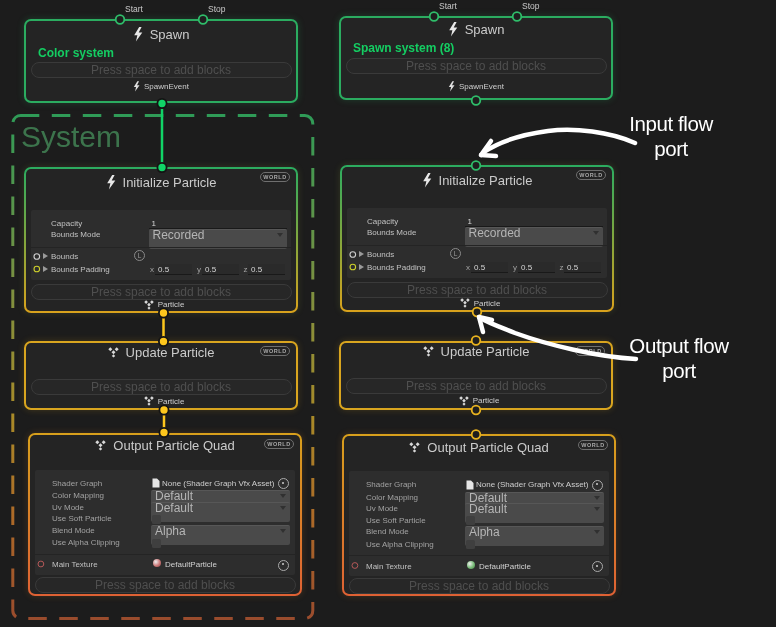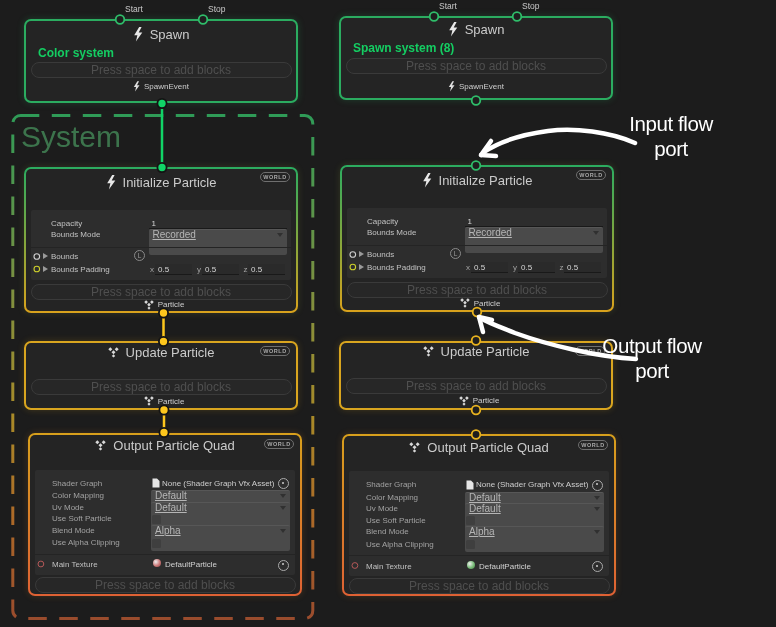--- a/index.html
+++ b/index.html
@@ -12,22 +12,22 @@
   .world{position:absolute;right:8px;width:28px;height:8px;border:1px solid #6f6f6f;border-radius:5px;
          color:#a8a8a8;font-size:5.5px;font-weight:bold;letter-spacing:0.5px;text-align:center;line-height:8px;}
   .press{position:absolute;left:6.5px;width:259px;height:14px;border:1px solid #3a3a3a;border-radius:8px;
          background:#272727;color:#4f4f4f;font-size:12px;text-align:center;line-height:14px;}
   .cbox{position:absolute;left:7px;width:260px;background:#2d2d2d;border-radius:2px;}
   .outlab{position:absolute;left:0;right:0;display:flex;align-items:center;justify-content:center;
           gap:4px;color:#cfcfcf;font-size:8px;height:10px;}
   .sysgreen{color:#14cd62;font-weight:bold;font-size:12px;position:absolute;}
   .row{position:absolute;font-size:8px;color:#c2c2c2;height:11px;line-height:11px;}
   .rowdim{position:absolute;font-size:8px;color:#a2a2a2;height:11px;line-height:11px;}
-  .dd{position:absolute;height:26px;background:#4a4a4a;border-radius:2px;border-top:1px solid #575757;
-      color:#b5b5b5;font-size:10px;line-height:10px;padding-left:4px;box-sizing:border-box;text-decoration:underline;}
+  .dd{position:absolute;height:20px;background:#4a4a4a;border-radius:2px;border-top:1px solid #575757;
+      color:#b5b5b5;font-size:12px;line-height:10px;padding-left:4px;box-sizing:border-box;}
   .ddarrow{position:absolute;right:4px;top:3px;width:0;height:0;border-left:3.5px solid transparent;
            border-right:3.5px solid transparent;border-top:4px solid #303030;}
   .field{position:absolute;height:11px;background:#2a2a2a;border-bottom:1px solid #191919;
          color:#d6d6d6;font-size:8px;line-height:11px;padding-left:3px;box-sizing:border-box;}
   .chk{position:absolute;width:9px;height:9px;background:#3f3f3f;border-radius:1.5px;}
   .exp{position:absolute;width:0;height:0;border-top:3.5px solid transparent;border-bottom:3.5px solid transparent;
        border-left:5px solid #9a9a9a;}
   .ann{position:absolute;color:#fff;font-weight:normal;font-size:20.5px;line-height:24.5px;letter-spacing:-0.4px;text-align:center;}
   .ovl{position:absolute;left:0;top:0;pointer-events:none;}
 </style>
@@ -302,21 +302,21 @@
   <div style="position:absolute;left:253.5px;top:130.5px;width:2px;height:2px;border-radius:50%;background:#ccc;"></div>
   <div class="press" style="top:143.5px;">Press space to add blocks</div>
 </div>
 
 <div style="position:absolute;left:125px;top:4px;font-size:8.5px;color:#c9c9c9;z-index:5;">Start</div>
 <div style="position:absolute;left:208px;top:4px;font-size:8.5px;color:#c9c9c9;z-index:5;">Stop</div>
 <div style="position:absolute;left:439px;top:1px;font-size:8.5px;color:#c9c9c9;z-index:5;">Start</div>
 <div style="position:absolute;left:522px;top:1px;font-size:8.5px;color:#c9c9c9;z-index:5;">Stop</div>
 
 <div class="ann" style="left:601px;top:112px;width:140px;">Input flow<br>port</div>
-<div class="ann" style="left:582px;top:334px;width:140px;">Output flow<br>port</div>
+<div class="ann" style="left:609px;top:334px;width:140px;">Output flow<br>port</div>
 
 <svg class="ovl" width="776" height="627" viewBox="0 0 776 627" style="z-index:10;">
 
   <line x1="162" y1="103" x2="162" y2="167" stroke="#11d467" stroke-width="2.5"></line>
   <line x1="163.5" y1="313" x2="163.5" y2="341" stroke="#fdc61d" stroke-width="2.5"></line>
   <line x1="164" y1="410" x2="164" y2="432.5" stroke="#fdc61d" stroke-width="2.5"></line>
 
   <circle cx="120" cy="19.5" r="4.3" fill="#1e1e1e" stroke="#2fbd6a" stroke-width="1.8"></circle>
   <circle cx="203" cy="19.5" r="4.3" fill="#1e1e1e" stroke="#2fbd6a" stroke-width="1.8"></circle>
 

